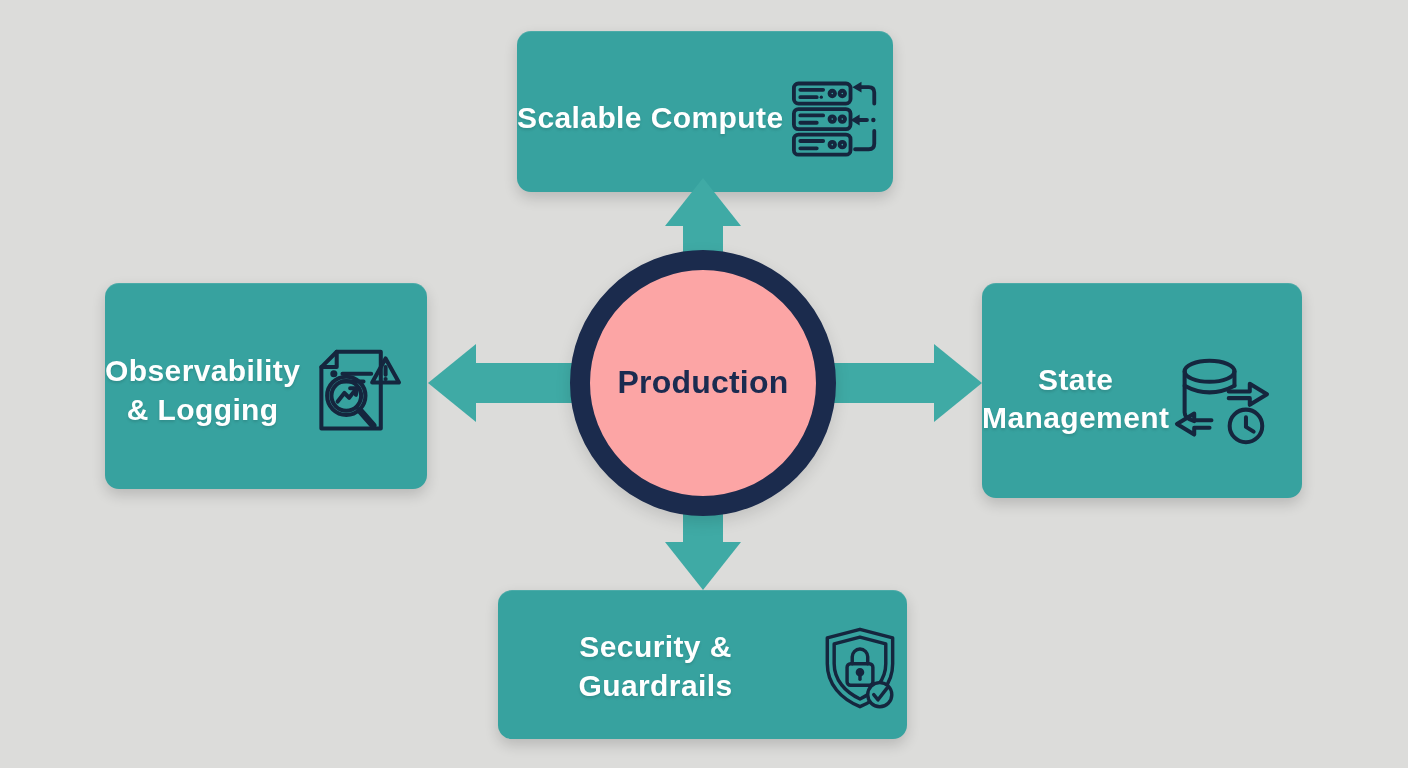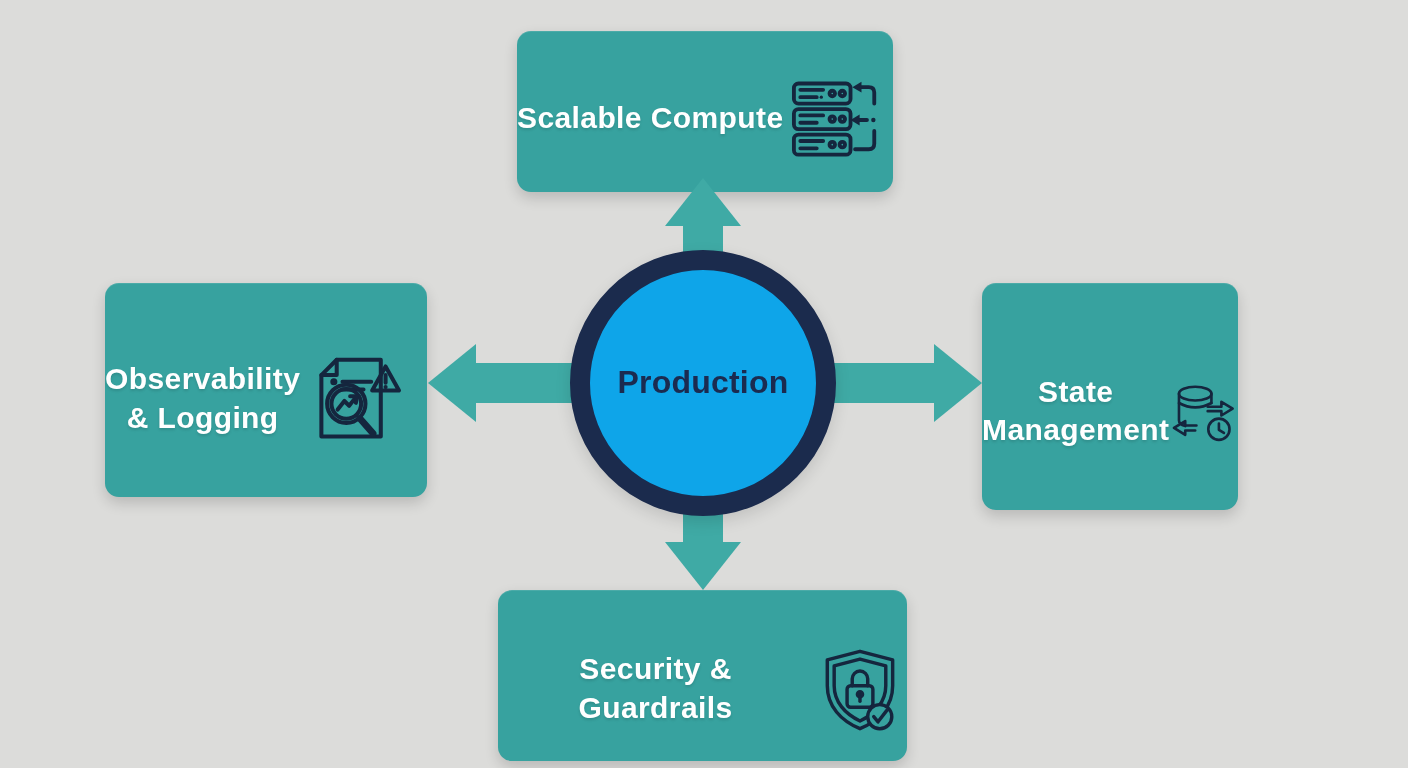--- a/index.html
+++ b/index.html
@@ -15,41 +15,41 @@
     position:absolute;background:#37a29f;border-radius:14px;
     box-shadow:0 6px 14px rgba(0,0,0,.16), inset 0 1px 0 rgba(255,255,255,.10);
     display:flex;flex-direction:row;align-items:center;z-index:1;
   }
   .node-label{
     color:#ffffff;font-weight:700;text-align:center;white-space:pre-line;
     font-size:30px;line-height:1.28;letter-spacing:.4px;
     text-shadow:0 2px 3px rgba(0,0,0,.13);
   }
   .node-top{left:517px;top:31px;width:376px;height:147px;padding-top:14px;}
-  .node-left{left:105px;top:283px;width:322px;height:197px;padding-top:17px;}
-  .node-right{left:982px;top:283px;width:256px;height:198px;padding-top:29px;}
-  .node-bottom{left:498px;top:590px;width:409px;height:145px;padding-top:26px;}
+  .node-left{left:105px;top:283px;width:322px;height:197px;padding-top:9px;}
+  .node-right{left:982px;top:283px;width:320px;height:198px;padding-top:17px;}
+  .node-bottom{left:498px;top:590px;width:409px;height:145px;padding-top:4px;}
   .node svg{display:block;margin-top:3px;}
 
   
   .shaft{position:absolute;background:#3faaa5;z-index:2;}
   .head{position:absolute;width:0;height:0;z-index:2;}
   .shaft-up{left:683px;top:220px;width:40px;height:64px;}
   .head-up{left:665px;top:178px;border-left:38px solid transparent;border-right:38px solid transparent;border-bottom:48px solid #3faaa5;}
   .shaft-down{left:683px;top:494px;width:40px;height:52px;}
   .head-down{left:665px;top:542px;border-left:38px solid transparent;border-right:38px solid transparent;border-top:48px solid #3faaa5;}
   .shaft-left{left:474px;top:363px;width:130px;height:40px;}
   .head-left{left:428px;top:344px;border-top:39px solid transparent;border-bottom:39px solid transparent;border-right:48px solid #3faaa5;}
   .shaft-right{left:800px;top:363px;width:136px;height:40px;}
   .head-right{left:934px;top:344px;border-top:39px solid transparent;border-bottom:39px solid transparent;border-left:48px solid #3faaa5;}
 
   
   .hub{
     position:absolute;left:570px;top:250px;width:226px;height:226px;
-    border:20px solid #1b2b4d;border-radius:50%;background:#0ea5e9;
+    border:20px solid #1b2b4d;border-radius:50%;background:#fca5a5;
     z-index:5;display:flex;align-items:center;justify-content:center;
     box-shadow:0 6px 16px rgba(0,0,0,.12);
   }
   .hub-label{
     color:#1b2b50;font-weight:700;text-align:center;
     font-size:32px;line-height:1.3;letter-spacing:.2px;
   }
 
   .icon-stroke{stroke:#15263e;fill:none;stroke-linecap:round;stroke-linejoin:round;}
 </style>

